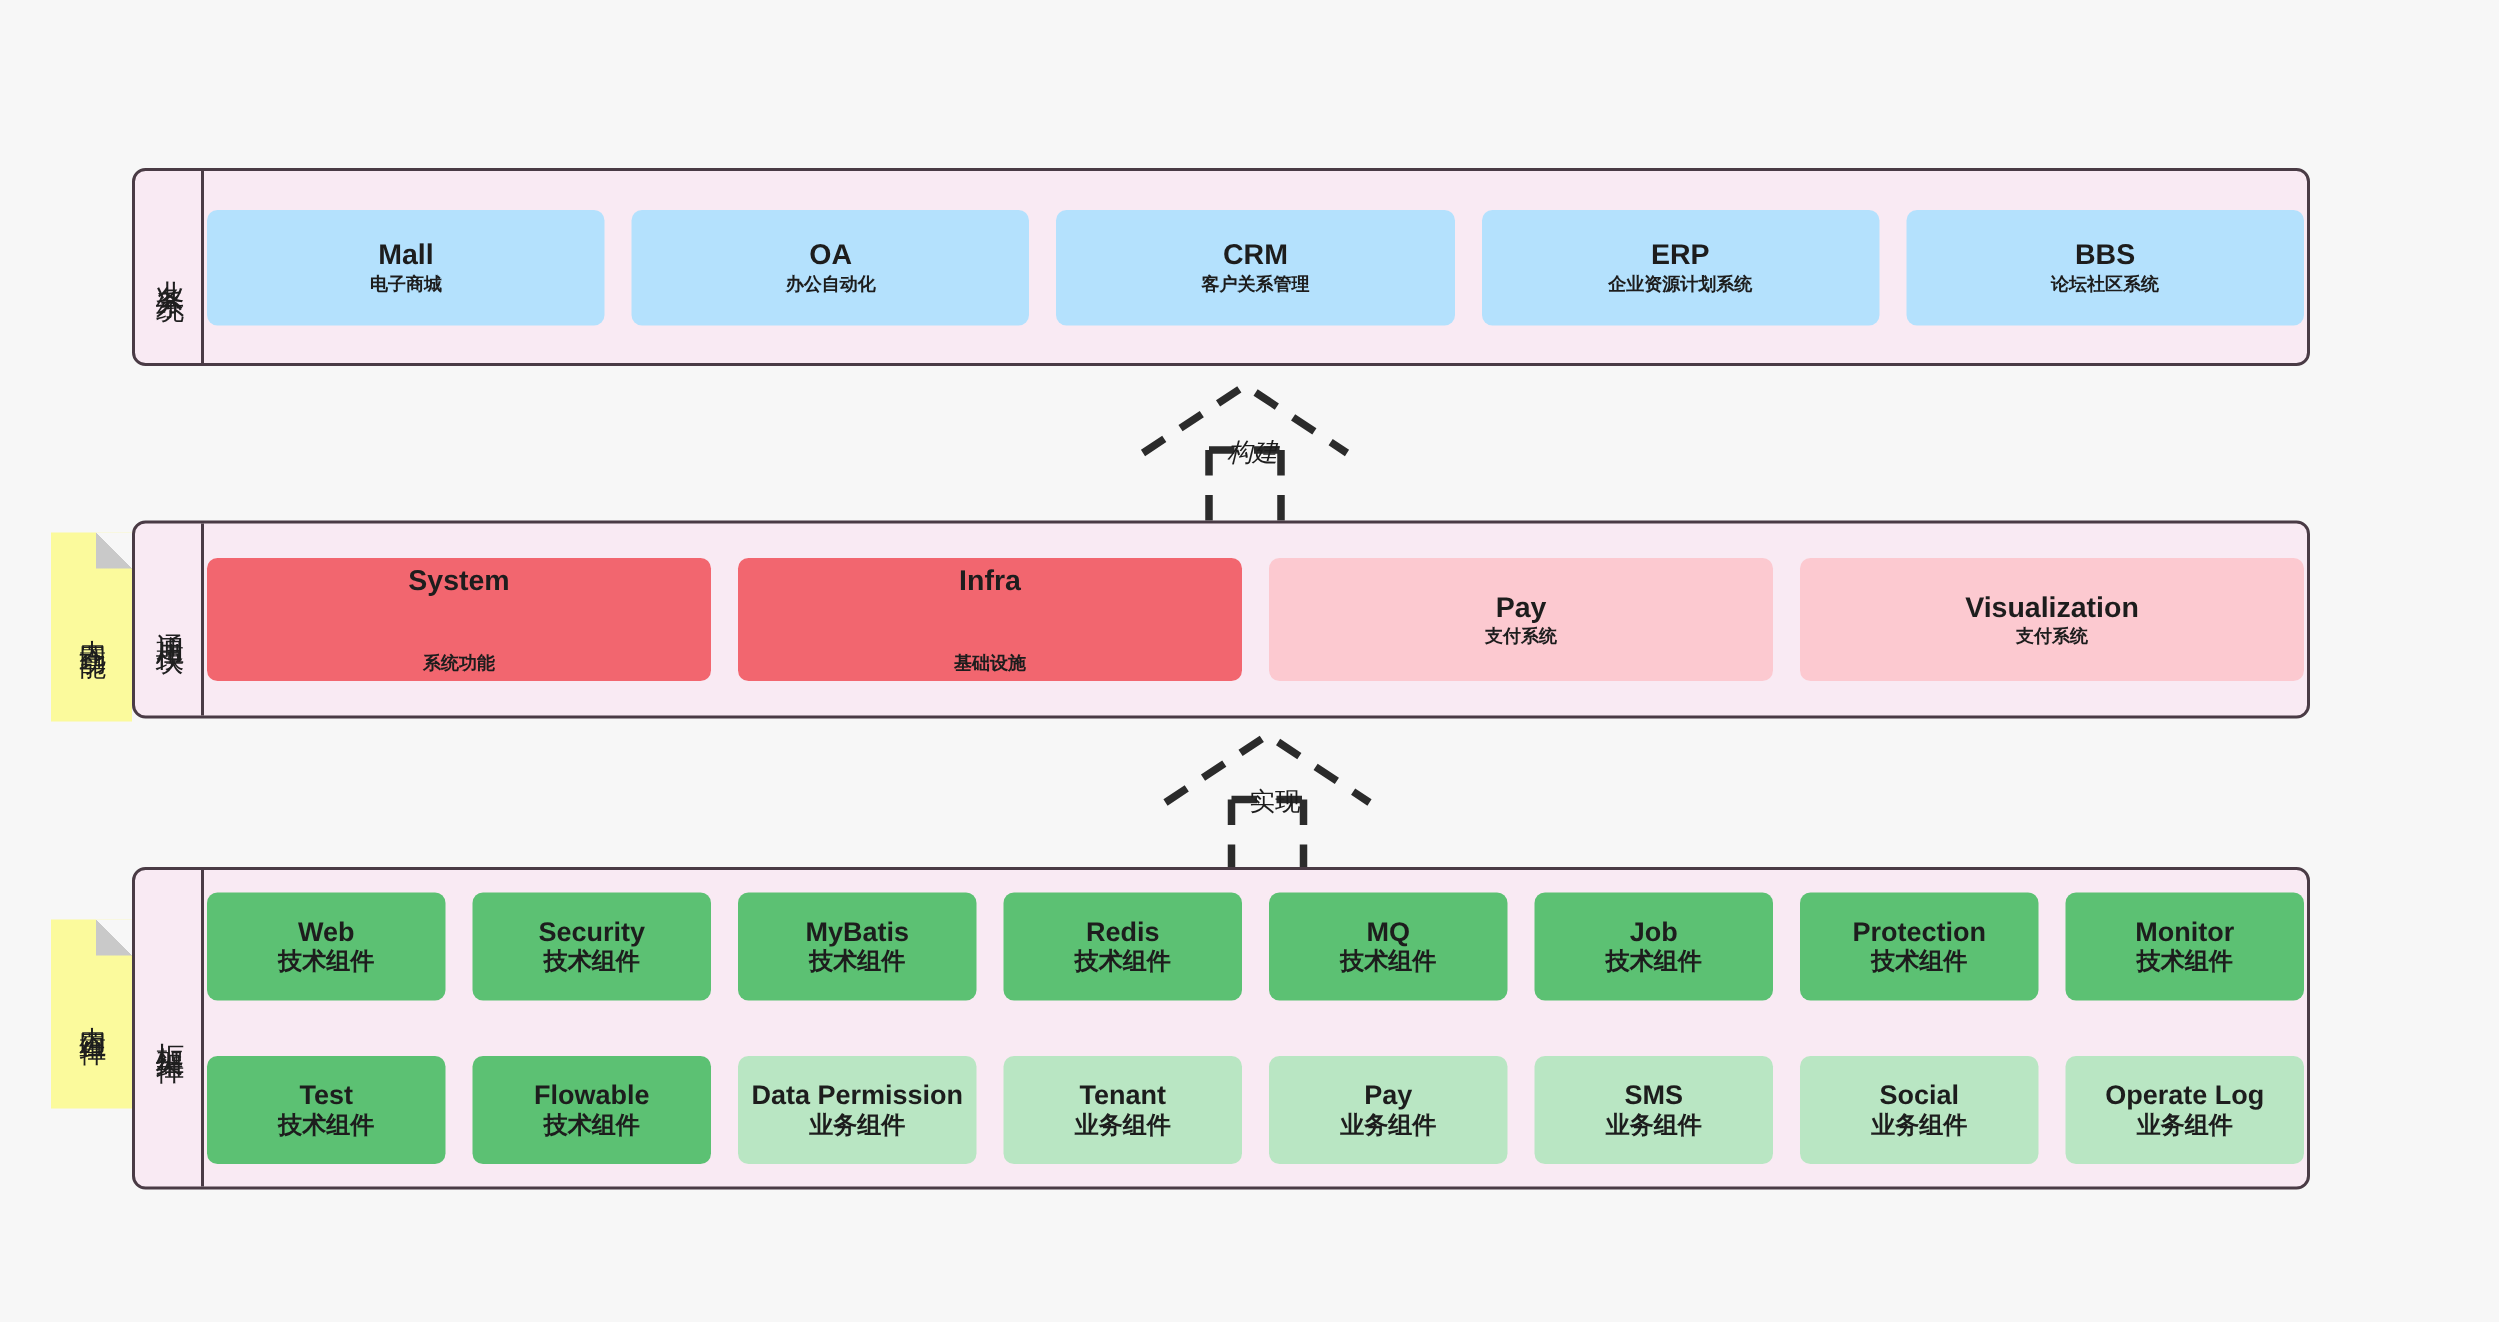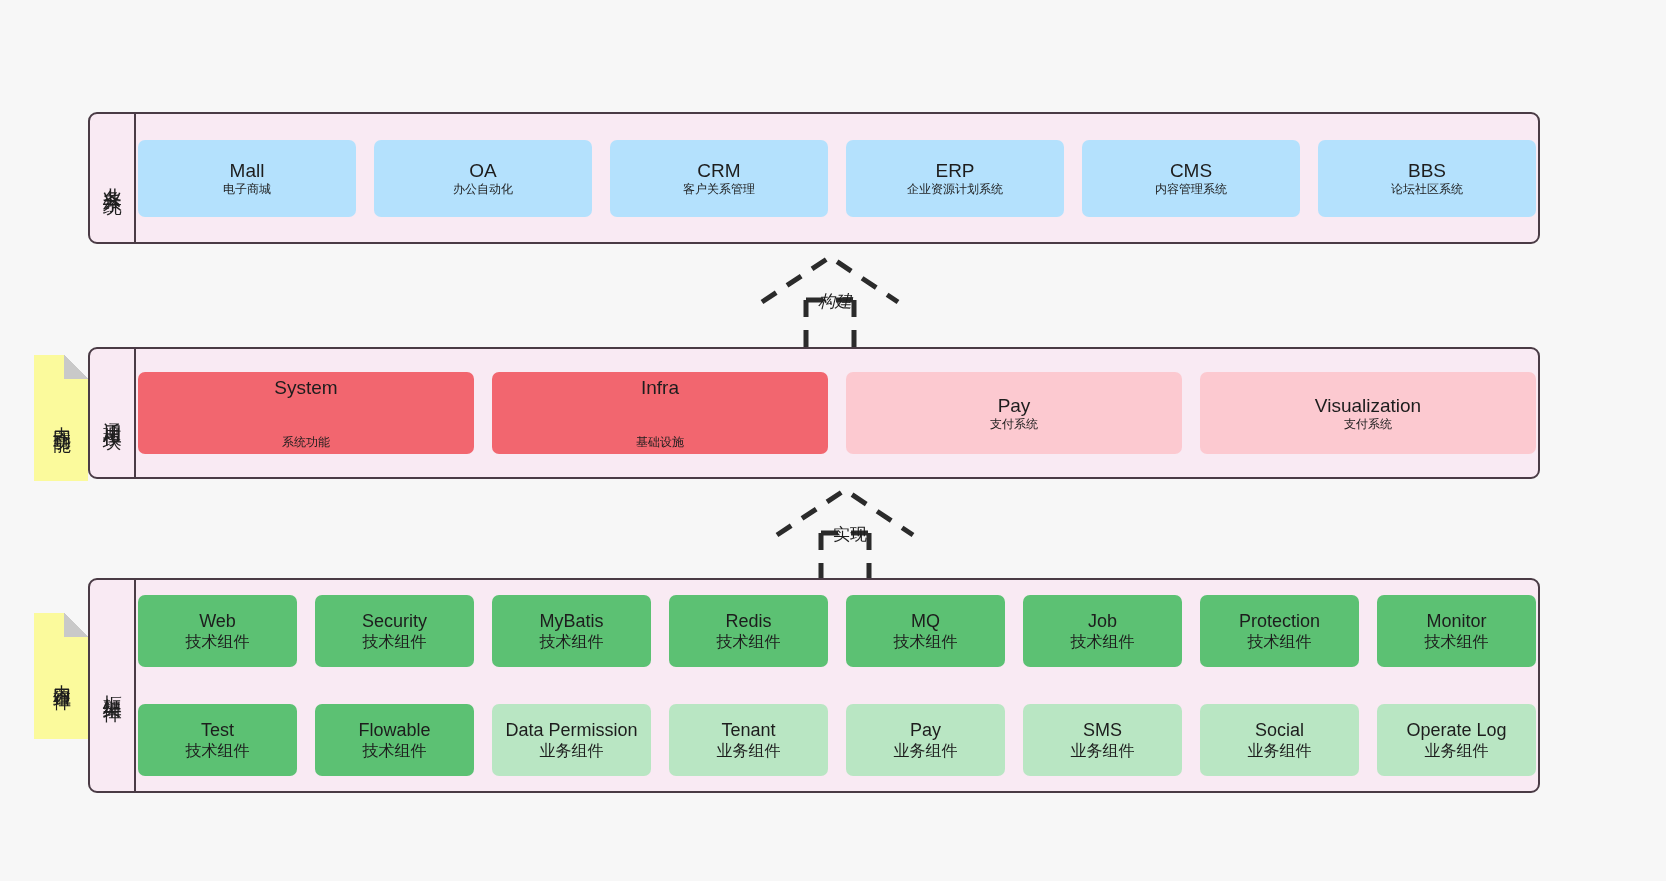--- a/index.html
+++ b/index.html
@@ -36,20 +36,21 @@
     white-space: nowrap;
     user-select: none;
   }
   .layer-body {
     flex: 1 1 auto;
     display: flex;
     flex-direction: column;
     justify-content: center;
     gap: 18px;
     padding: 0 2px;
+    font-weight: bold;
   }
   .row {
     display: flex;
     gap: 18px;
     align-items: stretch;
   }
 
   
   .node {
     flex: 1 1 0;
@@ -143,24 +144,20 @@
           </div>
           <div class="node blue">
             <span class="en">CRM</span>
             <span class="cn">客户关系管理</span>
           </div>
           <div class="node blue">
             <span class="en">ERP</span>
             <span class="cn">企业资源计划系统</span>
           </div>
           <div class="node blue">
-            <span class="en">CMS</span>
-            <span class="cn">内容管理系统</span>
-          </div>
-          <div class="node blue">
             <span class="en">BBS</span>
             <span class="cn">论坛社区系统</span>
           </div>
         </div>
     </div>
   </div>
 
   <div class="arrow" id="arrow-build">
     <svg width="190" height="95" viewBox="0 0 190 95" aria-hidden="true">
       <path d="M 12 50 L 80 5 L 148 50" fill="none" stroke="#2b2b2b" stroke-width="5" stroke-dasharray="17 13" stroke-linecap="butt"></path>

